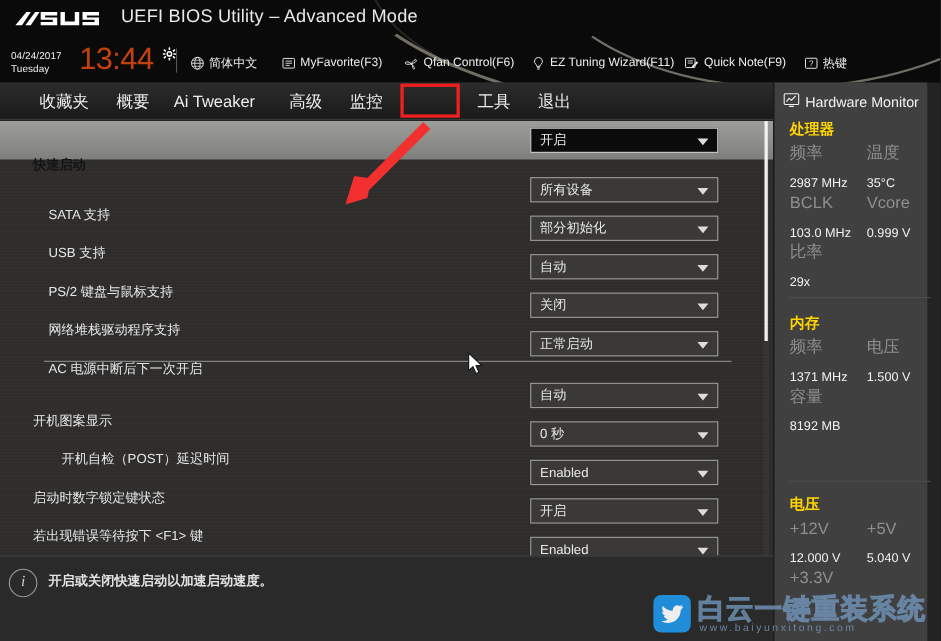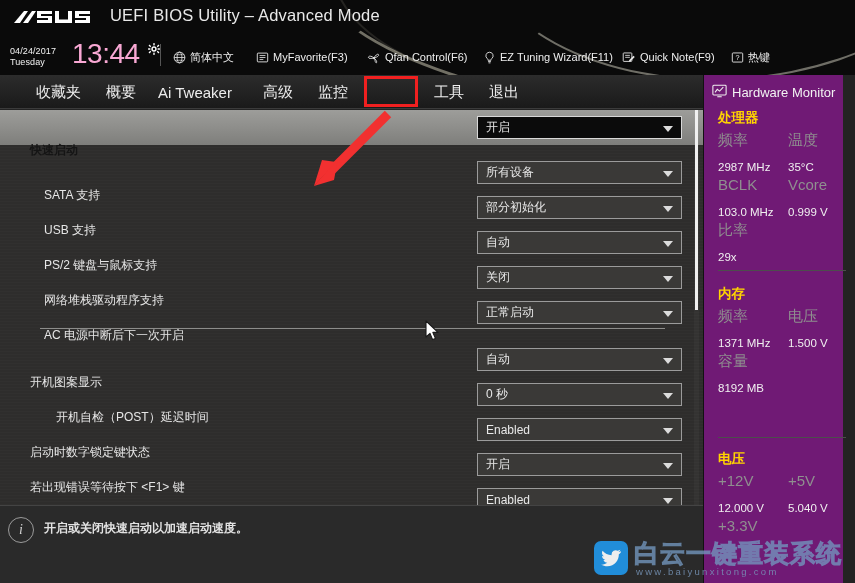--- a/index.html
+++ b/index.html
@@ -54,21 +54,21 @@
   #datetime{
     position:absolute; left:10px; top:44px; width:140px; height:28px;
     color:#fff;
   }
   #date-block{
     position:absolute; left:0; top:2px; font-size:9px; line-height:11px;
     color:#f2f2f2; letter-spacing:.1px;
   }
   #clock{
     position:absolute; left:62px; top:-5px;
-    font-size:28px; line-height:30px; color:#f9a8d4; font-weight:400; letter-spacing:-.5px;
+    font-size:28px; line-height:30px; color:#c2410c; font-weight:400; letter-spacing:-.5px;
   }
   #clock-gear{
     position:absolute; left:137px; top:-2px; width:14px; height:14px; cursor:pointer;
   }
   #hdr-divider{
     position:absolute; left:160px; top:44px; width:1px; height:22px;
     background:#555;
   }
 
   
@@ -114,21 +114,21 @@
   .row-label{
     position:absolute; top:18px; height:45px; display:flex; align-items:center;
     color:#e6e6e6; font-size:12px; white-space:nowrap;
   }
   .row.selected .row-label{ color:#151515; font-weight:bold; }
   .row-label.indent{ left:44px; }
   .row-label.indent2{ left:56px; }
   .row-label.plain{ left:30px; }
 
   .combo{
-    position:absolute; right:21px; top:6px; width:205px; height:23px;
+    position:absolute; right:50px; top:6px; width:171px; height:23px;
     border:1px solid #9b9b9b; background:#3a3937;
     display:flex; align-items:center;
     cursor:pointer;
     text-align:right;
   }
   .row.selected .combo{ background:#0b0b0b; border-color:#d8d8d8; }
   .combo-text{
     color:#e8e8e8; font-size:12px; padding-left:8px; white-space:nowrap; overflow:hidden;
   }
   .combo-arrow{
@@ -157,21 +157,21 @@
     position:absolute; left:300px; top:100px; width:110px; height:100px;
     pointer-events:none;
   }
 
   
   #cursor{ position:absolute; left:425px; top:320px; width:16px; height:22px; pointer-events:none; }
 
   
   #sidebar{
     position:absolute; left:703px; top:75px; width:140px; height:508px;
-    background:#701a75;
+    background:#404040;
     border-left:1px solid #111;
   }
   #hm-title{
     position:absolute; left:8px; top:8px; height:18px;
     display:flex; align-items:center; gap:5px;
     color:#f2f2f2; font-size:13px; white-space:nowrap;
   }
   .hm-group{ position:absolute; left:14px; width:130px; }
   .hm-heading{
     color:#ffd400; font-size:13.5px; font-weight:bold; margin-bottom:6px;

